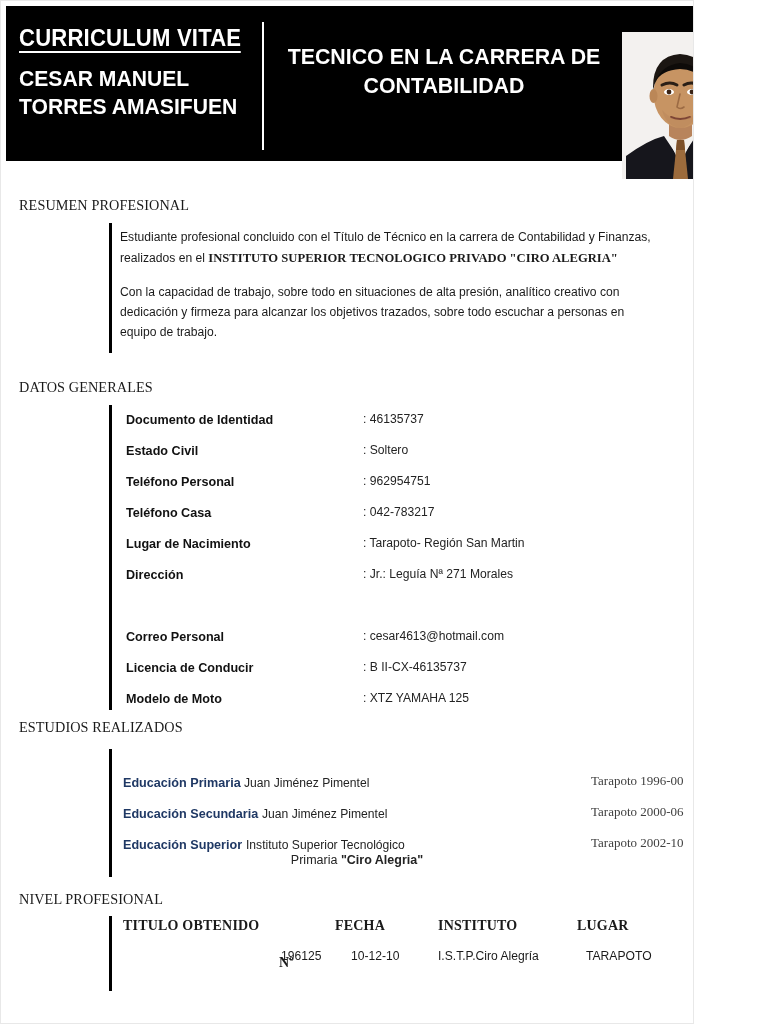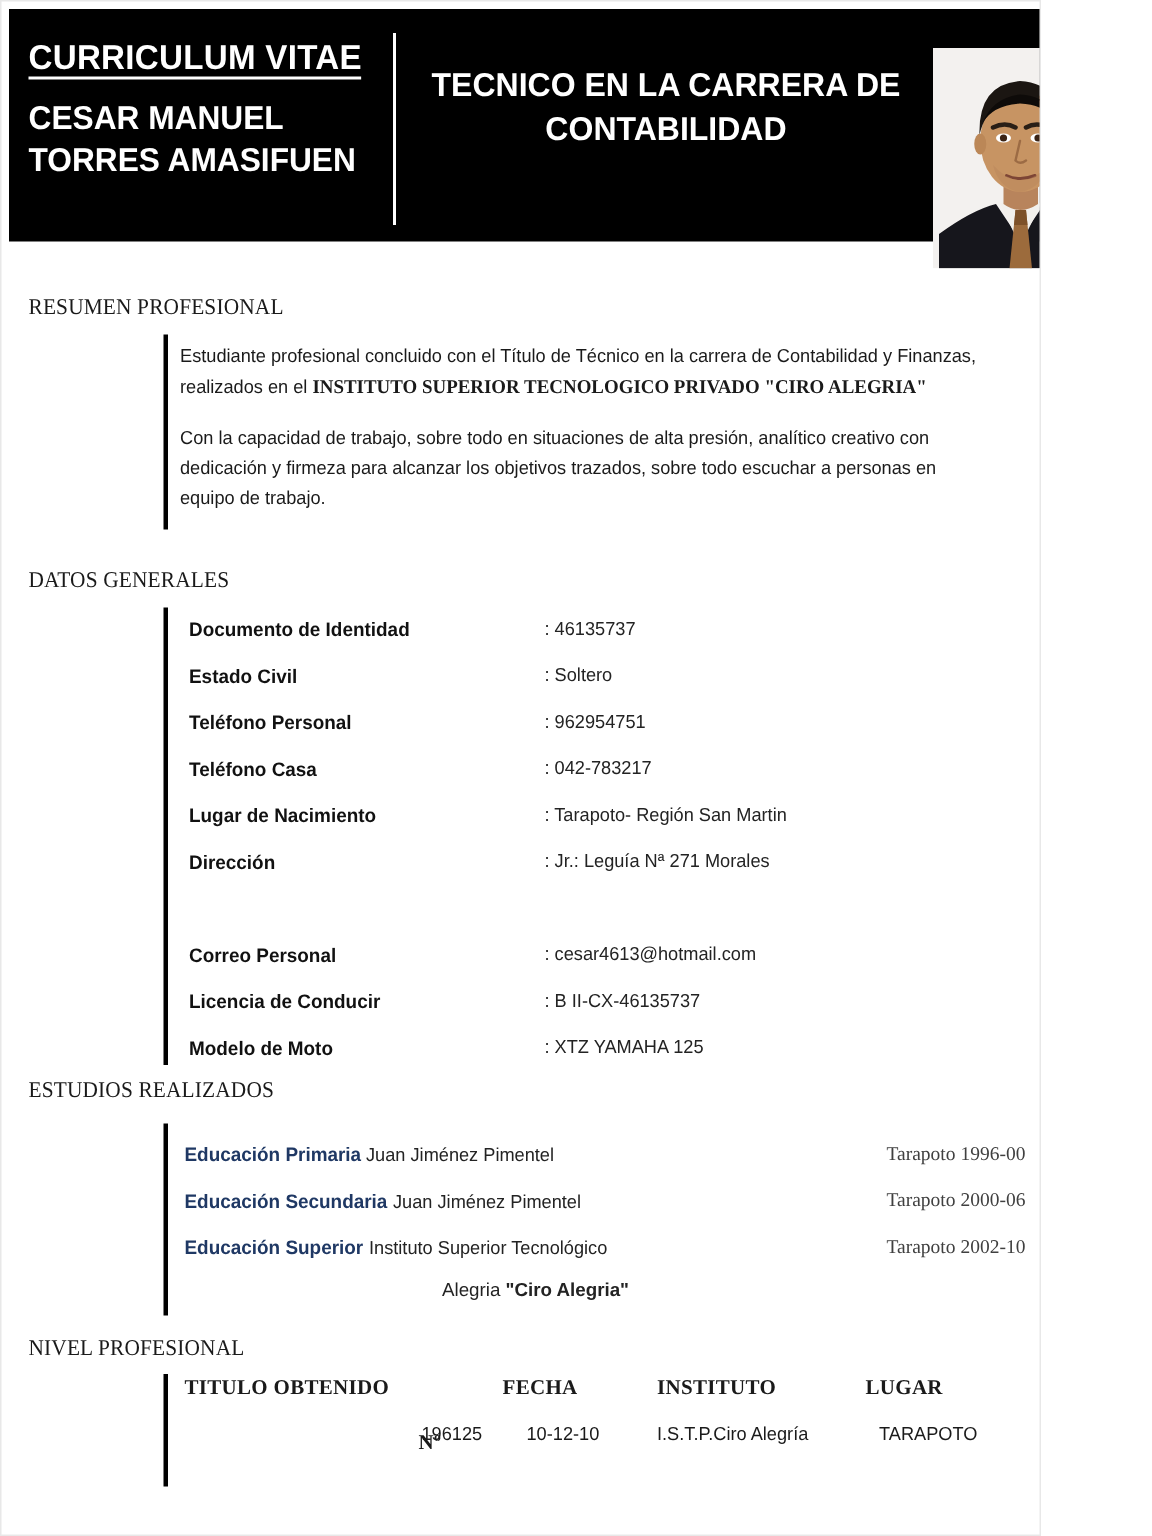--- a/index.html
+++ b/index.html
@@ -162,20 +162,21 @@
     transform: scaleX(0.97);
     transform-origin: left center;
   }
 
   
   .edu-row {
     position: absolute;
     left: 122px;
     width: 600px;
     height: 22px;
+    margin-top: 12px;
   }
   .edu-level {
     font-family: "Liberation Sans", sans-serif;
     font-size: 13px;
     font-weight: bold;
     color: #1F3864;
     transform: scaleX(0.97);
     transform-origin: left center;
     display: inline-block;
   }
@@ -340,21 +341,21 @@
   </div>
   <div class="edu-row" style="top:791px">
     <span class="edu-level">Educación Secundaria</span><span class="edu-school"> Juan Jiménez Pimentel</span>
     <span class="edu-place">Tarapoto 2000-06</span>
   </div>
   <div class="edu-row" style="top:822px">
     <span class="edu-level">Educación Superior</span><span class="edu-school"> Instituto Superior Tecnológico</span>
     <span class="edu-place">Tarapoto 2002-10</span>
   </div>
   <div class="edu-sub" style="top:852px">
-    <span>Alegria </span><b>"Ciro Alegria"</b>
+    <span>Primaria </span><b>"Ciro Alegria"</b>
   </div>
 
   <div class="section-heading" style="top:890px">NIVEL PROFESIONAL</div>
   <div class="vbar" style="top:915px; height:75px;"></div>
 
   <div class="np-cell np-head" style="left:122px; top:917px;">TITULO OBTENIDO</div>
   <div class="np-cell np-head" style="left:278px; top:954px;">Nº</div>
   <div class="np-cell np-head" style="left:334px; top:917px;">FECHA</div>
   <div class="np-cell np-head" style="left:437px; top:917px;">INSTITUTO</div>
   <div class="np-cell np-head" style="left:576px; top:917px;">LUGAR</div>

